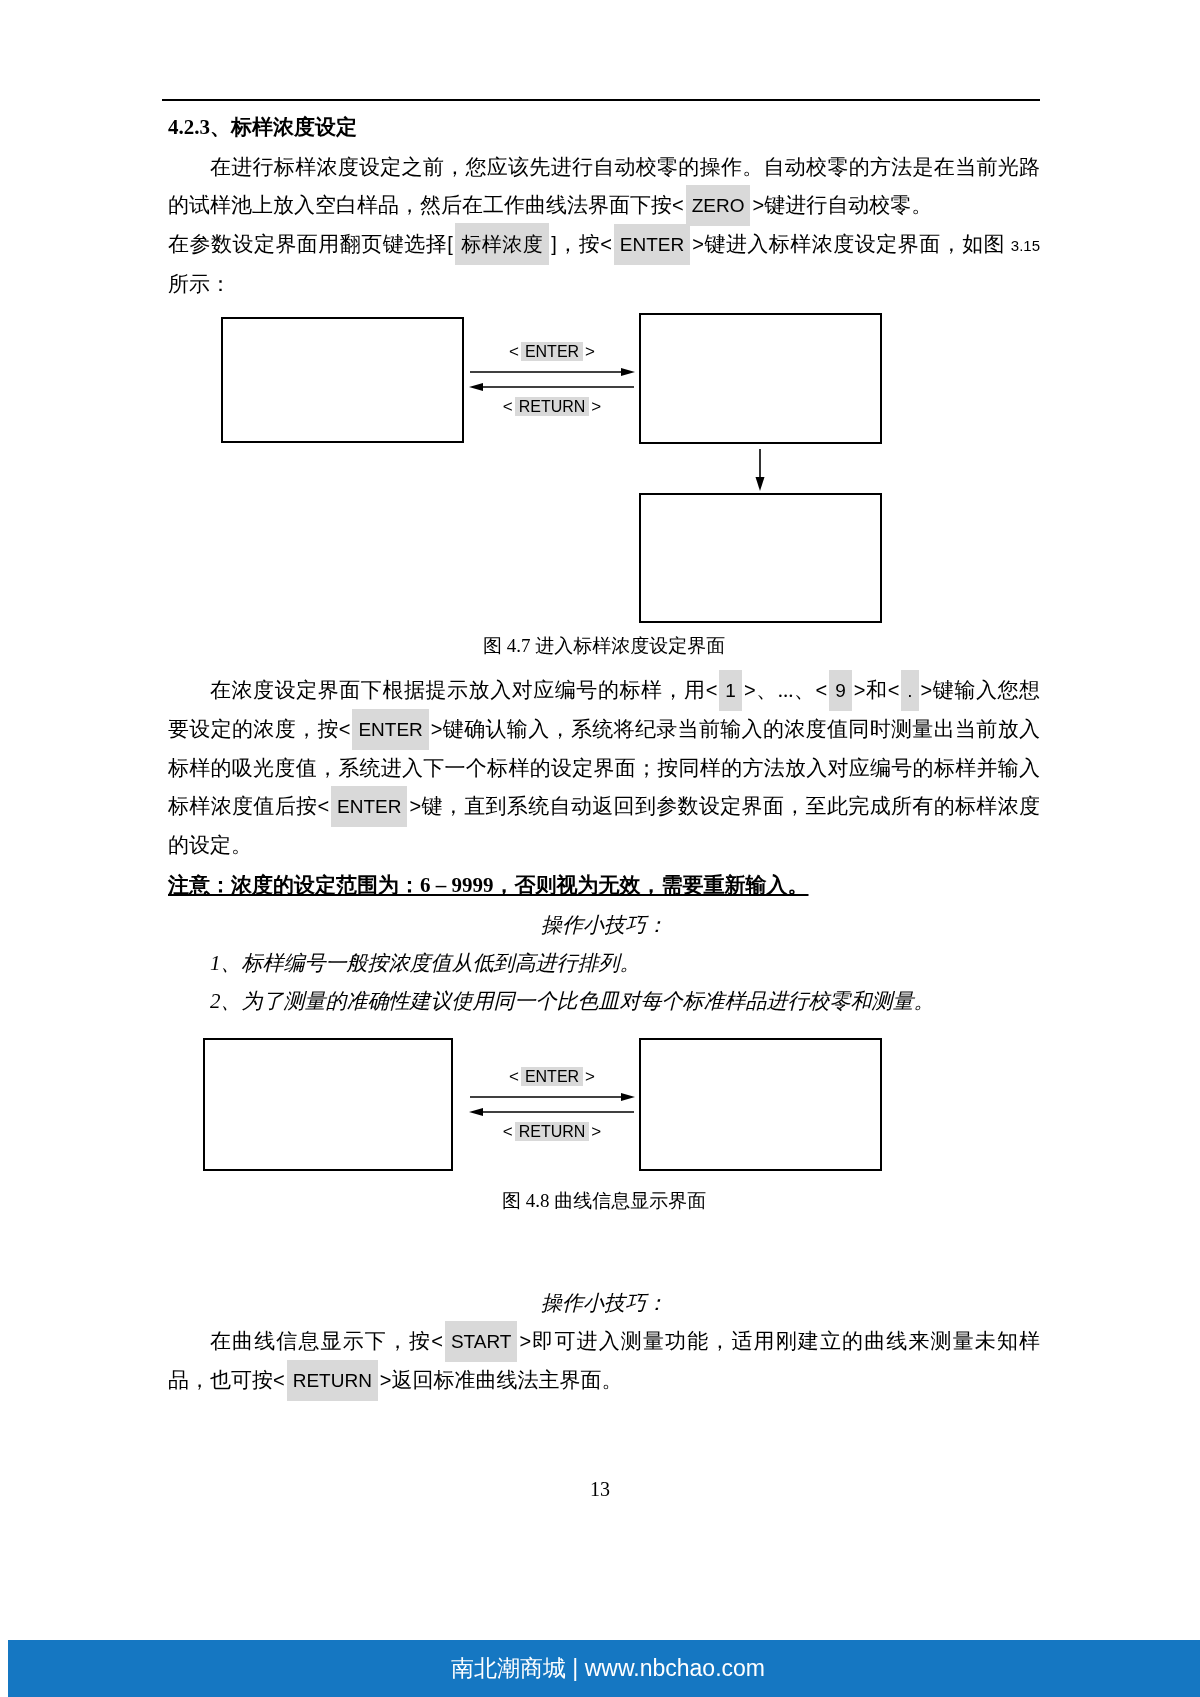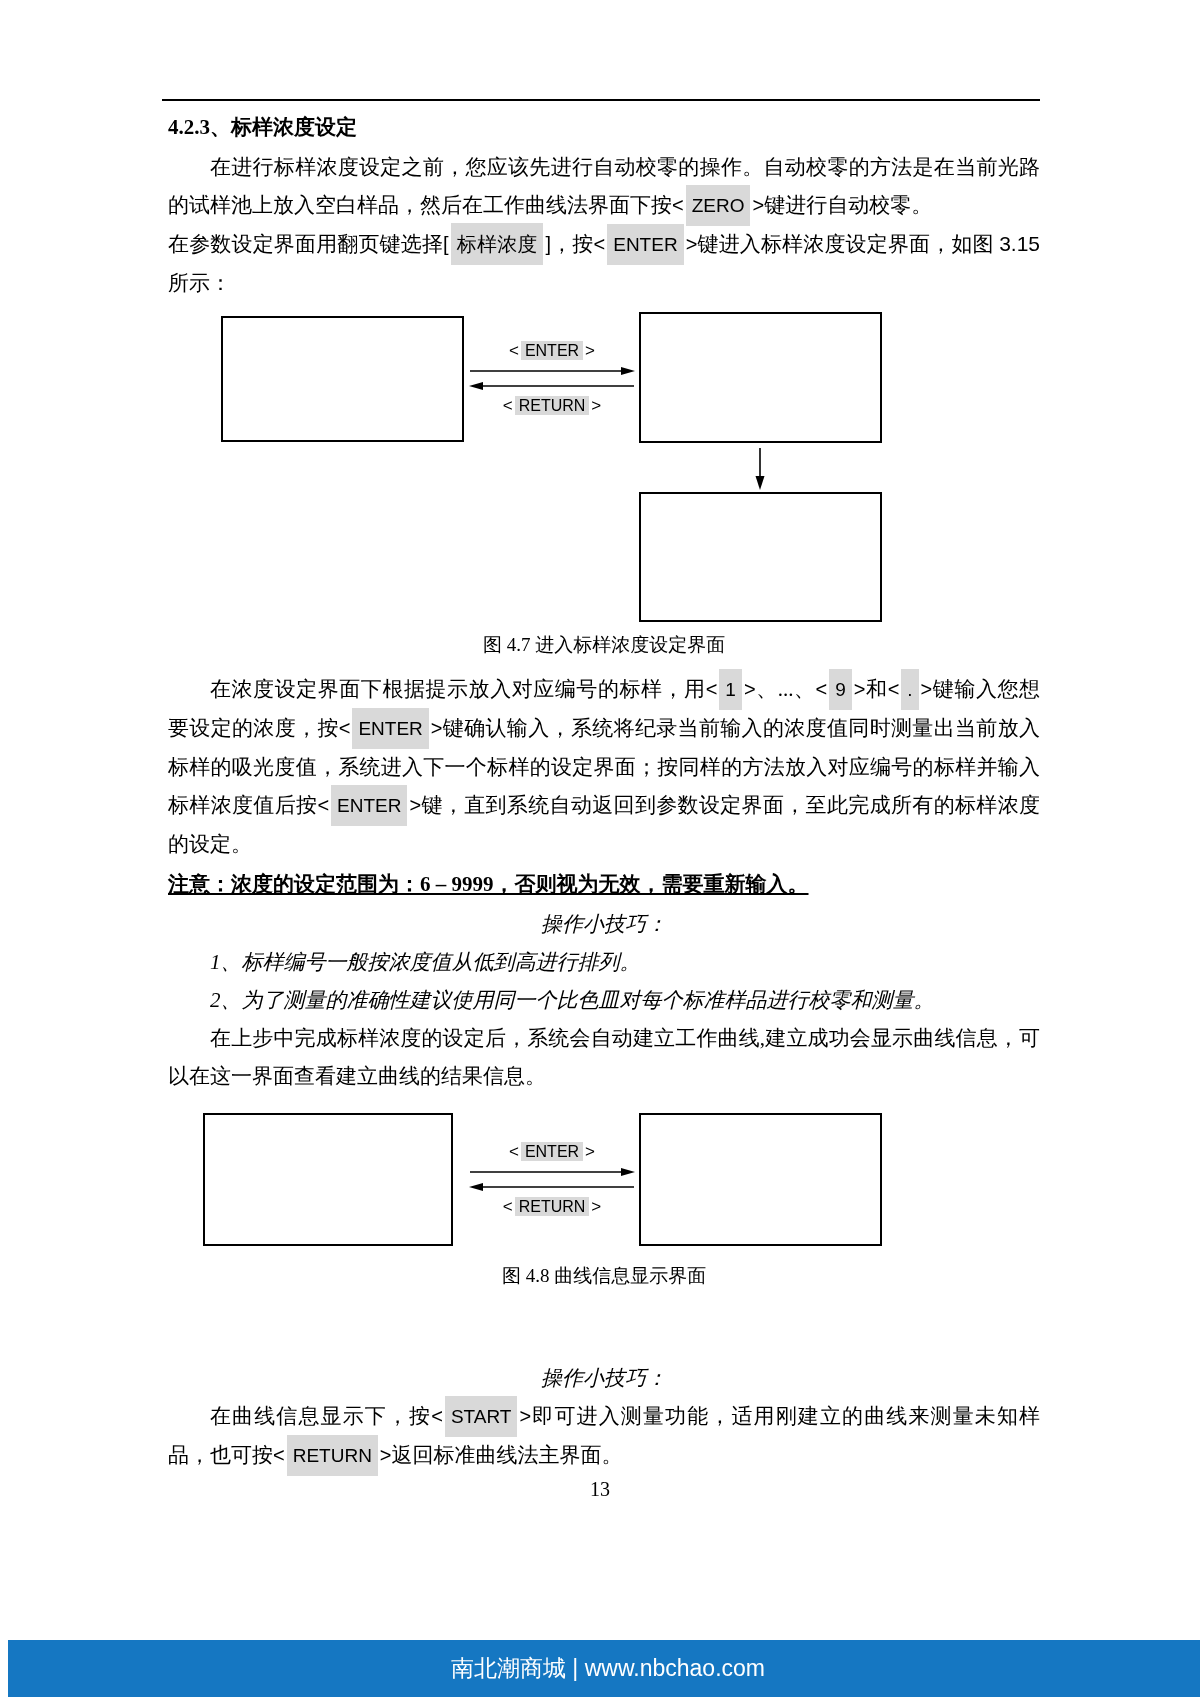--- a/index.html
+++ b/index.html
@@ -41,21 +41,21 @@
     font-size: 19px;
     background: var(--key-highlight, #d9d9d9);
     padding: 10px 6px;
     margin: 0 2px;
     white-space: nowrap;
   }
   .key.cjk {
     font-family: "Liberation Serif", "DejaVu Serif", serif;
     font-size: 20px;
   }
-  .latin { font-family: "Liberation Sans", "DejaVu Sans", sans-serif; font-size: 21px; }
+  .latin { font-family: "Liberation Sans", "DejaVu Sans", sans-serif; font-size: 15px; }
   .note {
     font-weight: bold;
     text-decoration: underline;
     margin: 2px 0;
   }
   .tips { font-style: italic; text-align: center; }
   .tip-item { font-style: italic; padding-left: 2em; }
   .caption {
     text-align: center;
     font-size: 19px;
@@ -153,21 +153,20 @@
 
     <p class="para indent"><span>在浓度设定界面下根据提示放入对应编号的标样，用</span><span><span class="ang">&lt;</span><span class="key">1</span><span class="ang">&gt;</span></span><span>、...、</span><span><span class="ang">&lt;</span><span class="key">9</span><span class="ang">&gt;</span></span><span>和</span><span><span class="ang">&lt;</span><span class="key">.</span><span class="ang">&gt;</span></span><span>键输入您想要设定的浓度，按</span><span><span class="ang">&lt;</span><span class="key">ENTER</span><span class="ang">&gt;</span></span><span>键确认输入，系统将纪录当前输入的浓度值同时测量出当前放入标样的吸光度值，系统进入下一个标样的设定界面；按同样的方法放入对应编号的标样并输入标样浓度值后按</span><span><span class="ang">&lt;</span><span class="key">ENTER</span><span class="ang">&gt;</span></span><span>键，直到系统自动返回到参数设定界面，至此完成所有的标样浓度的设定。</span></p>
 
     <p class="note">注意：浓度的设定范围为：6 – 9999，否则视为无效，需要重新输入。</p>
 
     <p class="tips">操作小技巧：</p>
     <p class="tip-item">1、标样编号一般按浓度值从低到高进行排列。</p>
     <p class="tip-item">2、为了测量的准确性建议使用同一个比色皿对每个标准样品进行校零和测量。</p>
 
 
-    <p class="para indent">在上步中完成标样浓度的设定后，系统会自动建立工作曲线,建立成功会显示曲线信息，可以在这一界面查看建立曲线的结果信息。</p>
 
     <div class="diagram d2">
       <div class="dbox" style="left:35px; top:0; width:250px; height:133px;"></div>
       <div class="dbox" style="left:471px; top:0; width:243px; height:133px;"></div>
 
       <div class="dmid" style="left:300px; top:28px; width:168px;">
         <div class="dlabel"><span class="ang">&lt;</span><span class="key">ENTER</span><span class="ang">&gt;</span></div>
         <svg class="harrow" width="168" height="12" viewBox="0 0 168 12">
             <line x1="2" y1="6" x2="155" y2="6" stroke="#000" stroke-width="1.6"></line>
             <polygon points="167,6 153,2 153,10" fill="#000"></polygon>

